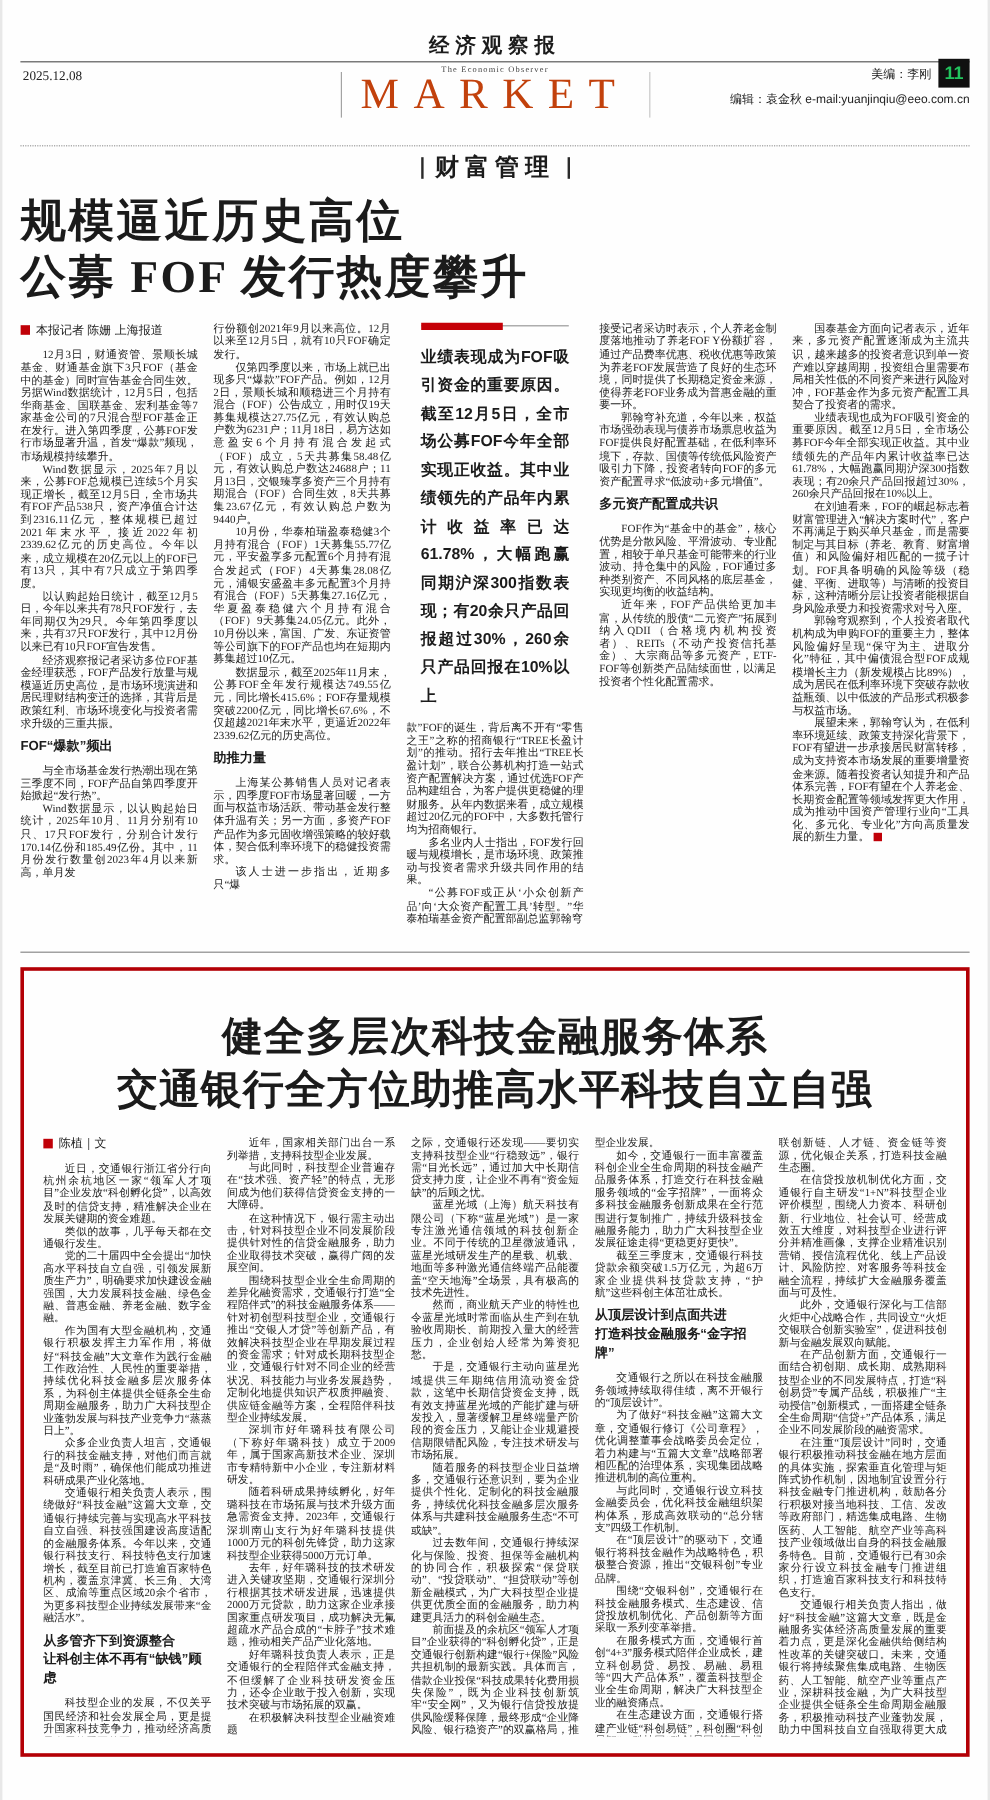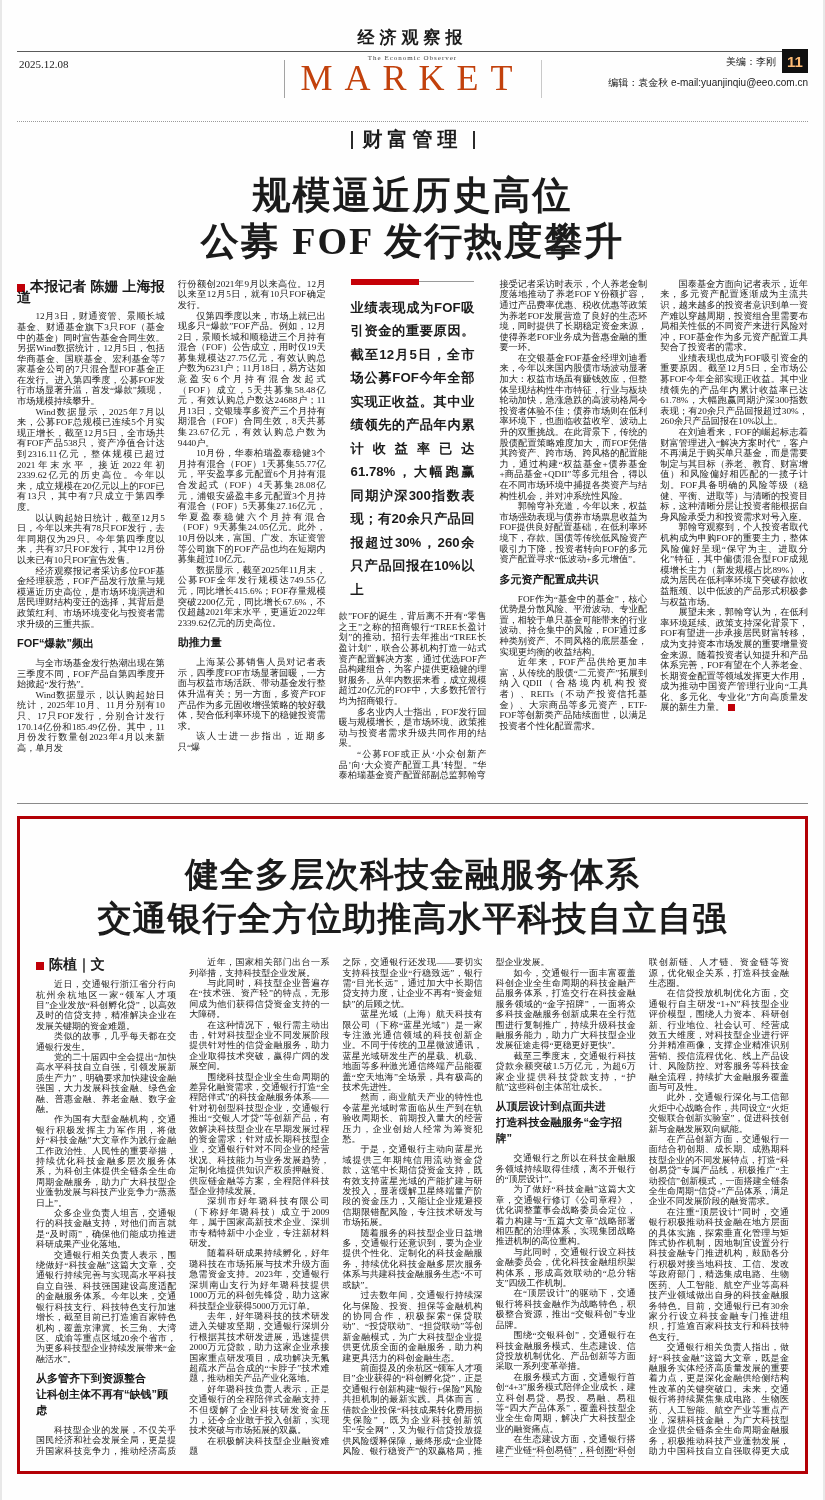--- a/index.html
+++ b/index.html
@@ -18,37 +18,37 @@
     font-size:7px; color:#444; letter-spacing:1px;}
   .mast-date{position:absolute; left:2px; top:58px; font-size:11px; color:#222;}
   .mast-market{position:absolute; left:0; right:0; top:60px; text-align:center;}
   .mast-market span{display:inline-block; font-size:36px; line-height:1.05;
     letter-spacing:12px; color:#c2410c; padding:0 16px;
     border-left:1px solid #a3a3a3; border-right:1px solid #c9c9c9;}
   .mast-right{position:absolute; right:0; top:55px; text-align:left;
     font-family:"Liberation Sans","DejaVu Sans",sans-serif; font-size:10px; color:#222;}
   .ed-row{display:flex; align-items:flex-start; justify-content:flex-end; gap:6px; margin-bottom:3px;}
   .pagebox{display:inline-flex; align-items:center; justify-content:center;
-    width:26px; height:24px; background:#101010; color:#fdba74; font-weight:bold;
+    width:26px; height:24px; background:#101010; color:#22c55e; font-weight:bold;
     font-size:15px; margin-top:-6px;}
   .line-dot{position:absolute; left:0; right:0; top:121px; border-top:1px dotted #9a9a9a;}
   .mast-cn{position:absolute; left:0; right:0; top:126px; text-align:center;
     font-size:20px; font-weight:bold; letter-spacing:5px;}
   .vbar{display:inline-block; width:2px; height:18px; background:#2a2a2a;
     vertical-align:middle; margin:0 10px 3px 10px;}
   
-  .a1-headline{margin:24px 0 14px; text-align:center; font-weight:bold;
+  .a1-headline{margin:14px 0 14px; text-align:left; font-weight:bold;
     font-size:38px; line-height:1.22; letter-spacing:2px;}
   .cols{display:flex; gap:13px; text-align:justify;}
   .col{flex:1 1 0; overflow:hidden; font-size:9.2px; line-height:10.6px;}
   .a1cols .col{height:516px;}
   .para{text-indent:2em; margin:0;}
   .para.cont{text-indent:0;}
-  .byline{font-family:"Liberation Sans","DejaVu Sans",sans-serif; font-weight:bold;
-    font-size:14px; margin:2px 0 9px; text-indent:0;}
+  .byline{font-family:"Liberation Sans","DejaVu Sans",sans-serif; font-weight:normal;
+    font-size:10px; margin:2px 0 9px; text-indent:0;}
   .redsq{display:inline-block; width:8px; height:8px; background:#c00008;
     margin-right:5px; vertical-align:-1px;}
   .endsq{display:inline-block; width:7px; height:7px; background:#c00008;
     margin-left:3px; vertical-align:-1px;}
   .subhead{font-family:"Liberation Sans","DejaVu Sans",sans-serif; font-weight:bold;
     font-size:11px; text-align:left; margin:7px 0 6px; text-indent:0;
     white-space:pre-line; line-height:1.45;}
   .callout{position:relative; border-top:1px solid #9a9a9a; padding-top:14px;
     margin:2px 12px 10px; font-family:"Liberation Sans","DejaVu Sans",sans-serif;
     font-weight:bold; font-size:13.2px; line-height:1.78; text-align:justify;}
@@ -113,21 +113,20 @@
           <div class="para">该人士进一步指出，近期多只“爆</div>
         </div>
       <div class="col">
           <div class="callout">业绩表现成为FOF吸引资金的重要原因。截至12月5日，全市场公募FOF今年全部实现正收益。其中业绩领先的产品年内累计收益率已达61.78%，大幅跑赢同期沪深300指数表现；有20余只产品回报超过30%，260余只产品回报在10%以上</div>
           <div class="para cont">款”FOF的诞生，背后离不开有“零售之王”之称的招商银行“TREE长盈计划”的推动。招行去年推出“TREE长盈计划”，联合公募机构打造一站式资产配置解决方案，通过优选FOF产品构建组合，为客户提供更稳健的理财服务。从年内数据来看，成立规模超过20亿元的FOF中，大多数托管行均为招商银行。</div>
           <div class="para">多名业内人士指出，FOF发行回暖与规模增长，是市场环境、政策推动与投资者需求升级共同作用的结果。</div>
           <div class="para">“公募FOF或正从‘小众创新产品’向‘大众资产配置工具’转型。”华泰柏瑞基金资产配置部副总监郭翰穹</div>
         </div>
       <div class="col">
           <div class="para cont">接受记者采访时表示，个人养老金制度落地推动了养老FOF Y份额扩容，通过产品费率优惠、税收优惠等政策为养老FOF发展营造了良好的生态环境，同时提供了长期稳定资金来源，使得养老FOF业务成为普惠金融的重要一环。</div>
-          <div class="para">在交银基金FOF基金经理刘迪看来，今年以来国内股债市场波动显著加大：权益市场虽有赚钱效应，但整体呈现结构性牛市特征，行业与板块轮动加快，急涨急跌的高波动格局令投资者体验不佳；债券市场则在低利率环境下，也面临收益收窄、波动上升的双重挑战。在此背景下，传统的股债配置策略难度加大，而FOF凭借其跨资产、跨市场、跨风格的配置能力，通过构建“权益基金+债券基金+商品基金+QDII”等多元组合，得以在不同市场环境中捕捉各类资产与结构性机会，并对冲系统性风险。</div>
           <div class="para">郭翰穹补充道，今年以来，权益市场强劲表现与债券市场票息收益为FOF提供良好配置基础，在低利率环境下，存款、国债等传统低风险资产吸引力下降，投资者转向FOF的多元资产配置寻求“低波动+多元增值”。</div>
           <div class="subhead">多元资产配置成共识</div>
           <div class="para">FOF作为“基金中的基金”，核心优势是分散风险、平滑波动、专业配置，相较于单只基金可能带来的行业波动、持仓集中的风险，FOF通过多种类别资产、不同风格的底层基金，实现更均衡的收益结构。</div>
           <div class="para">近年来，FOF产品供给更加丰富，从传统的股债“二元资产”拓展到纳入QDII（合格境内机构投资者）、REITs（不动产投资信托基金）、大宗商品等多元资产，ETF-FOF等创新类产品陆续面世，以满足投资者个性化配置需求。</div>
         </div>
       <div class="col">
           <div class="para">国泰基金方面向记者表示，近年来，多元资产配置逐渐成为主流共识，越来越多的投资者意识到单一资产难以穿越周期，投资组合里需要布局相关性低的不同资产来进行风险对冲，FOF基金作为多元资产配置工具契合了投资者的需求。</div>
           <div class="para">业绩表现也成为FOF吸引资金的重要原因。截至12月5日，全市场公募FOF今年全部实现正收益。其中业绩领先的产品年内累计收益率已达61.78%，大幅跑赢同期沪深300指数表现；有20余只产品回报超过30%，260余只产品回报在10%以上。</div>
           <div class="para">在刘迪看来，FOF的崛起标志着财富管理进入“解决方案时代”，客户不再满足于购买单只基金，而是需要制定与其目标（养老、教育、财富增值）和风险偏好相匹配的一揽子计划。FOF具备明确的风险等级（稳健、平衡、进取等）与清晰的投资目标，这种清晰分层让投资者能根据自身风险承受力和投资需求对号入座。</div>
           <div class="para">郭翰穹观察到，个人投资者取代机构成为申购FOF的重要主力，整体风险偏好呈现“保守为主、进取分化”特征，其中偏债混合型FOF成规模增长主力（新发规模占比89%），成为居民在低利率环境下突破存款收益瓶颈、以中低波的产品形式积极参与权益市场。</div>

